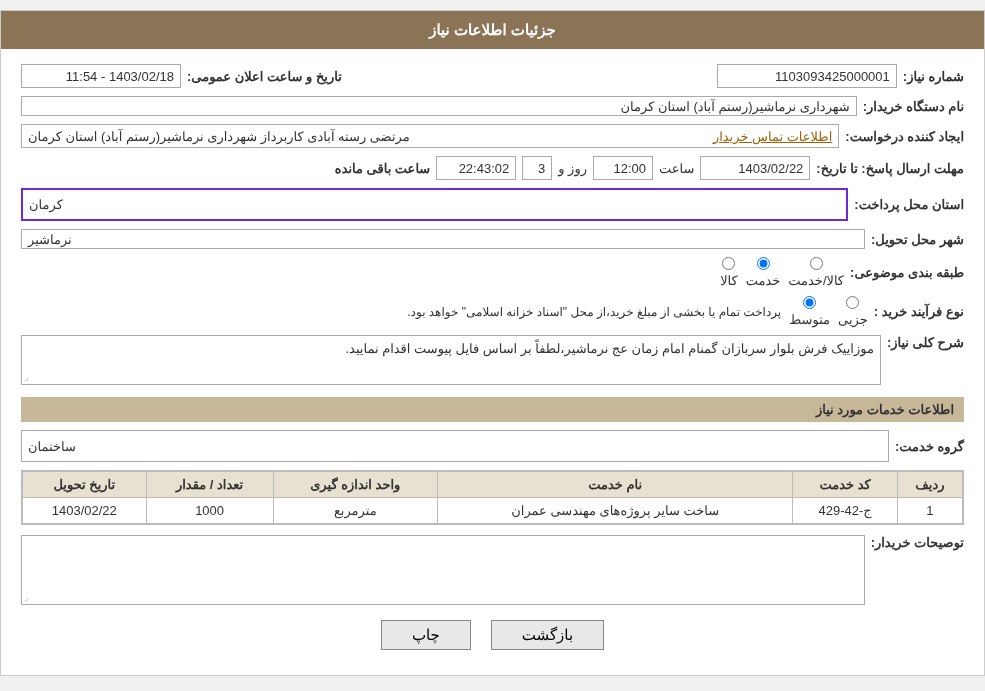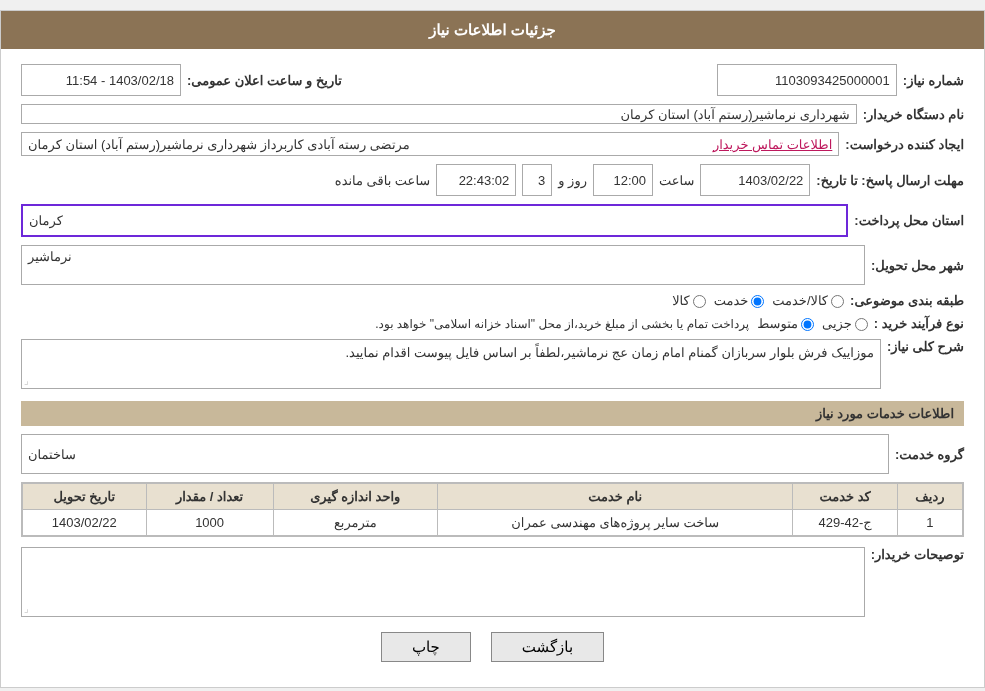--- a/index.html
+++ b/index.html
@@ -60,25 +60,26 @@
       border: 1px solid #bbb;
       padding: 5px;
     }
     .radio-group {
       display: flex;
       align-items: center;
       gap: 8px;
     }
     .radio-item {
       display: flex;
-      align-items: flex-end;
+      align-items: center;
       gap: 3px;
+      flex-direction: column;
     }
     .link-text {
-      color: #be185d;
+      color: #a16207;
       text-decoration: underline;
       cursor: pointer;
     }
     .buttons-row {
       display: flex;
       justify-content: center;
       gap: 20px;
       margin-top: 15px;
       margin-bottom: 10px;
     }
@@ -98,21 +99,21 @@
     .spacer { flex: 1; }
     .inline-label {
       font-weight: bold;
       white-space: nowrap;
       color: #333;
     }
     .small-box {
       border: 1px solid #aaa;
       background: #fff;
       padding: 10px 6px;
-      height: 32px;
+      height: 24px;
       display: inline-flex;
       align-items: center;
     }
   </style>
 </head>
 <body>
 
 <div class="page-wrapper">
 
   <div class="page-header">
@@ -157,33 +158,33 @@
       <div class="small-box" style="min-width:60px;">
         <span>12:00</span>
       </div>
       <span class="inline-label" style="font-weight:normal;">روز و</span>
       <div class="small-box" style="min-width:30px;">
         <span>3</span>
       </div>
       <div class="small-box" style="min-width:80px;">
         <span>22:43:02</span>
       </div>
-      <span style="font-weight:normal; white-space:nowrap;">ساعت باقی مانده</span>
+      <span style="font-weight:bold; white-space:nowrap;">ساعت باقی مانده</span>
     </div>
 
     <div class="form-row">
       <span class="inline-label">استان محل پرداخت:</span>
       <div style="flex:1; border:2px solid #6d28d9; background:#fff; padding:3px 6px; height:33px; display:flex; align-items:center; justify-content:flex-end;">
         <span>کرمان</span>
       </div>
     </div>
 
     <div class="form-row">
       <span class="inline-label">شهر محل تحویل:</span>
-      <div style="flex:1; border:1px solid #aaa; background:#fff; padding:3px 6px; height:40px; display:flex; justify-content:flex-end;">
+      <div style="flex:1; border:1px solid #aaa; background:#fff; padding:3px 6px; height:20px; display:flex; align-items:center; justify-content:flex-end;">
         <span>نرماشیر</span>
       </div>
     </div>
 
     <div class="form-row">
       <span class="inline-label">طبقه بندی موضوعی:</span>
       <div class="radio-group">
         <div class="radio-item">
           <input type="radio" name="tabaqeh" style="">
           <span>کالا/خدمت</span>
@@ -221,21 +222,21 @@
         <span style="position:absolute; bottom:2px; left:2px; color:#ccc; font-size:10px;">⌟</span>
       </div>
     </div>
 
     <div class="section-divider">
       <span>اطلاعات خدمات مورد نیاز</span>
     </div>
 
     <div class="form-row">
       <span class="inline-label">گروه خدمت:</span>
-      <div style="flex:1; border:1px solid #aaa; background:#fff; padding:3px 6px; height:40px; display:flex; align-items:center; justify-content:flex-end;">
+      <div style="flex:1; border:1px solid #aaa; background:#fff; padding:3px 6px; height:32px; display:flex; align-items:center; justify-content:flex-end;">
         <span>ساختمان</span>
       </div>
     </div>
 
     <div class="table-wrapper">
       <table>
         <thead>
           <tr>
             <th>ردیف</th>
             <th>کد خدمت</th>

